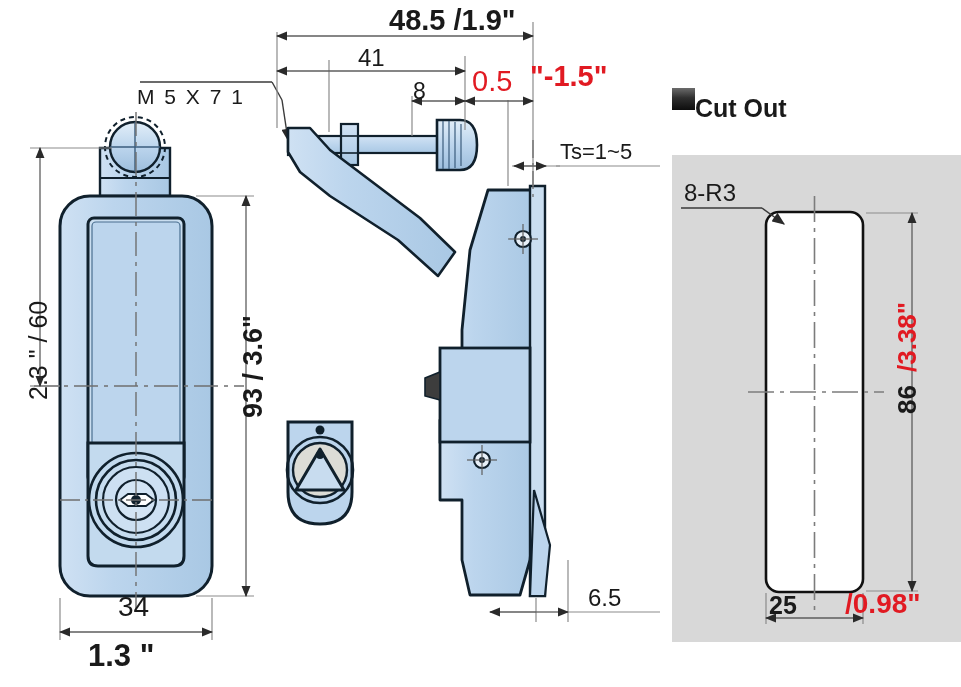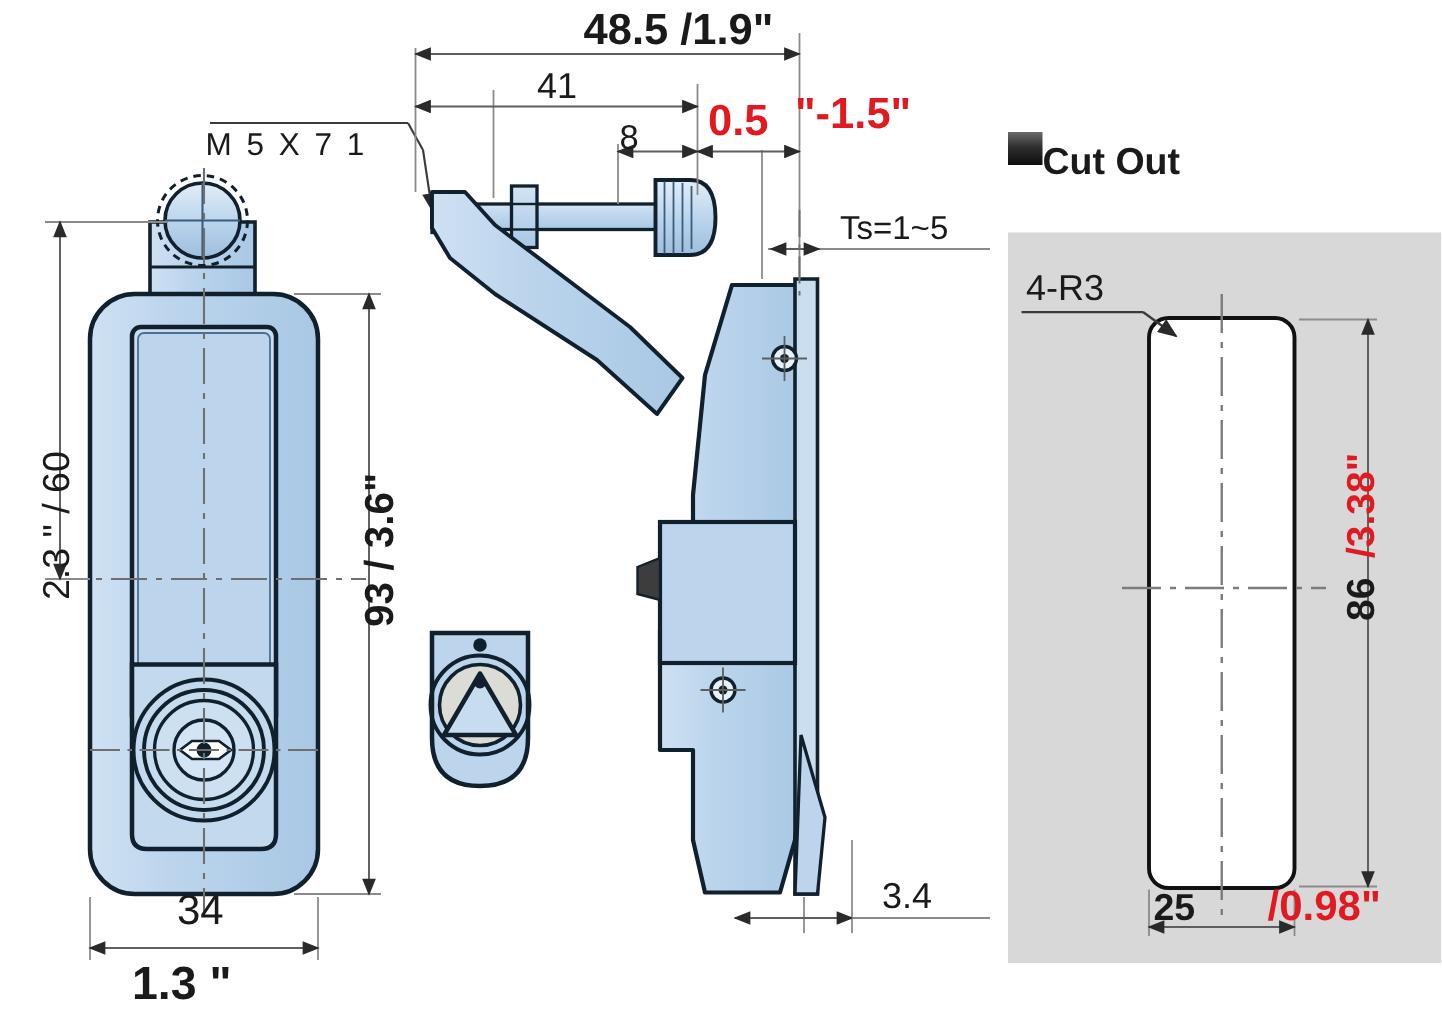--- a/index.html
+++ b/index.html
@@ -223,31 +223,31 @@
   <div class="lbl" style="left:118px; top:593px; font-size:28px;">34</div>
 
   <div class="lbl" style="left:88px; top:640px; font-size:31px; font-weight:700;">1.3 "</div>
 
   <div class="lbl" style="left:389px; top:6px; font-size:29px; font-weight:700;">48.5 /1.9"</div>
 
   <div class="lbl" style="left:358px; top:46px; font-size:24px;">41</div>
 
   <div class="lbl" style="left:413px; top:80px; font-size:23px;">8</div>
 
-  <div class="lbl red" style="left:472px; top:67px; font-size:29px; font-weight:700;">0.5</div>
+  <div class="lbl red" style="left:472px; top:67px; font-size:29px; font-weight:400;">0.5</div>
 
   <div class="lbl red" style="left:530px; top:62px; font-size:29px; font-weight:700;">"-1.5"</div>
 
   <div class="lbl" style="left:560px; top:141px; font-size:22px;">Ts=1~5</div>
 
-  <div class="lbl" style="left:588px; top:586px; font-size:24px;">3.4</div>
+  <div class="lbl" style="left:588px; top:586px; font-size:24px;">6.5</div>
 
   <div class="lbl" style="left:695px; top:96px; font-size:25px; font-weight:700;">Cut Out</div>
 
-  <div class="lbl" style="left:684px; top:181px; font-size:24px;">4-R3</div>
+  <div class="lbl" style="left:684px; top:181px; font-size:24px;">8-R3</div>
 
   <div class="lbl rot90" style="left:894px; top:414px; font-size:26px; font-weight:700;">86</div>
 
   <div class="lbl rot90 red" style="left:894px; top:372px; font-size:26px; font-weight:700;">/3.38"</div>
 
   <div class="lbl" style="left:769px; top:593px; font-size:25px; font-weight:700;">25</div>
 
   <div class="lbl red" style="left:845px; top:590px; font-size:28px; font-weight:700;">/0.98"</div>
 
 </div>

